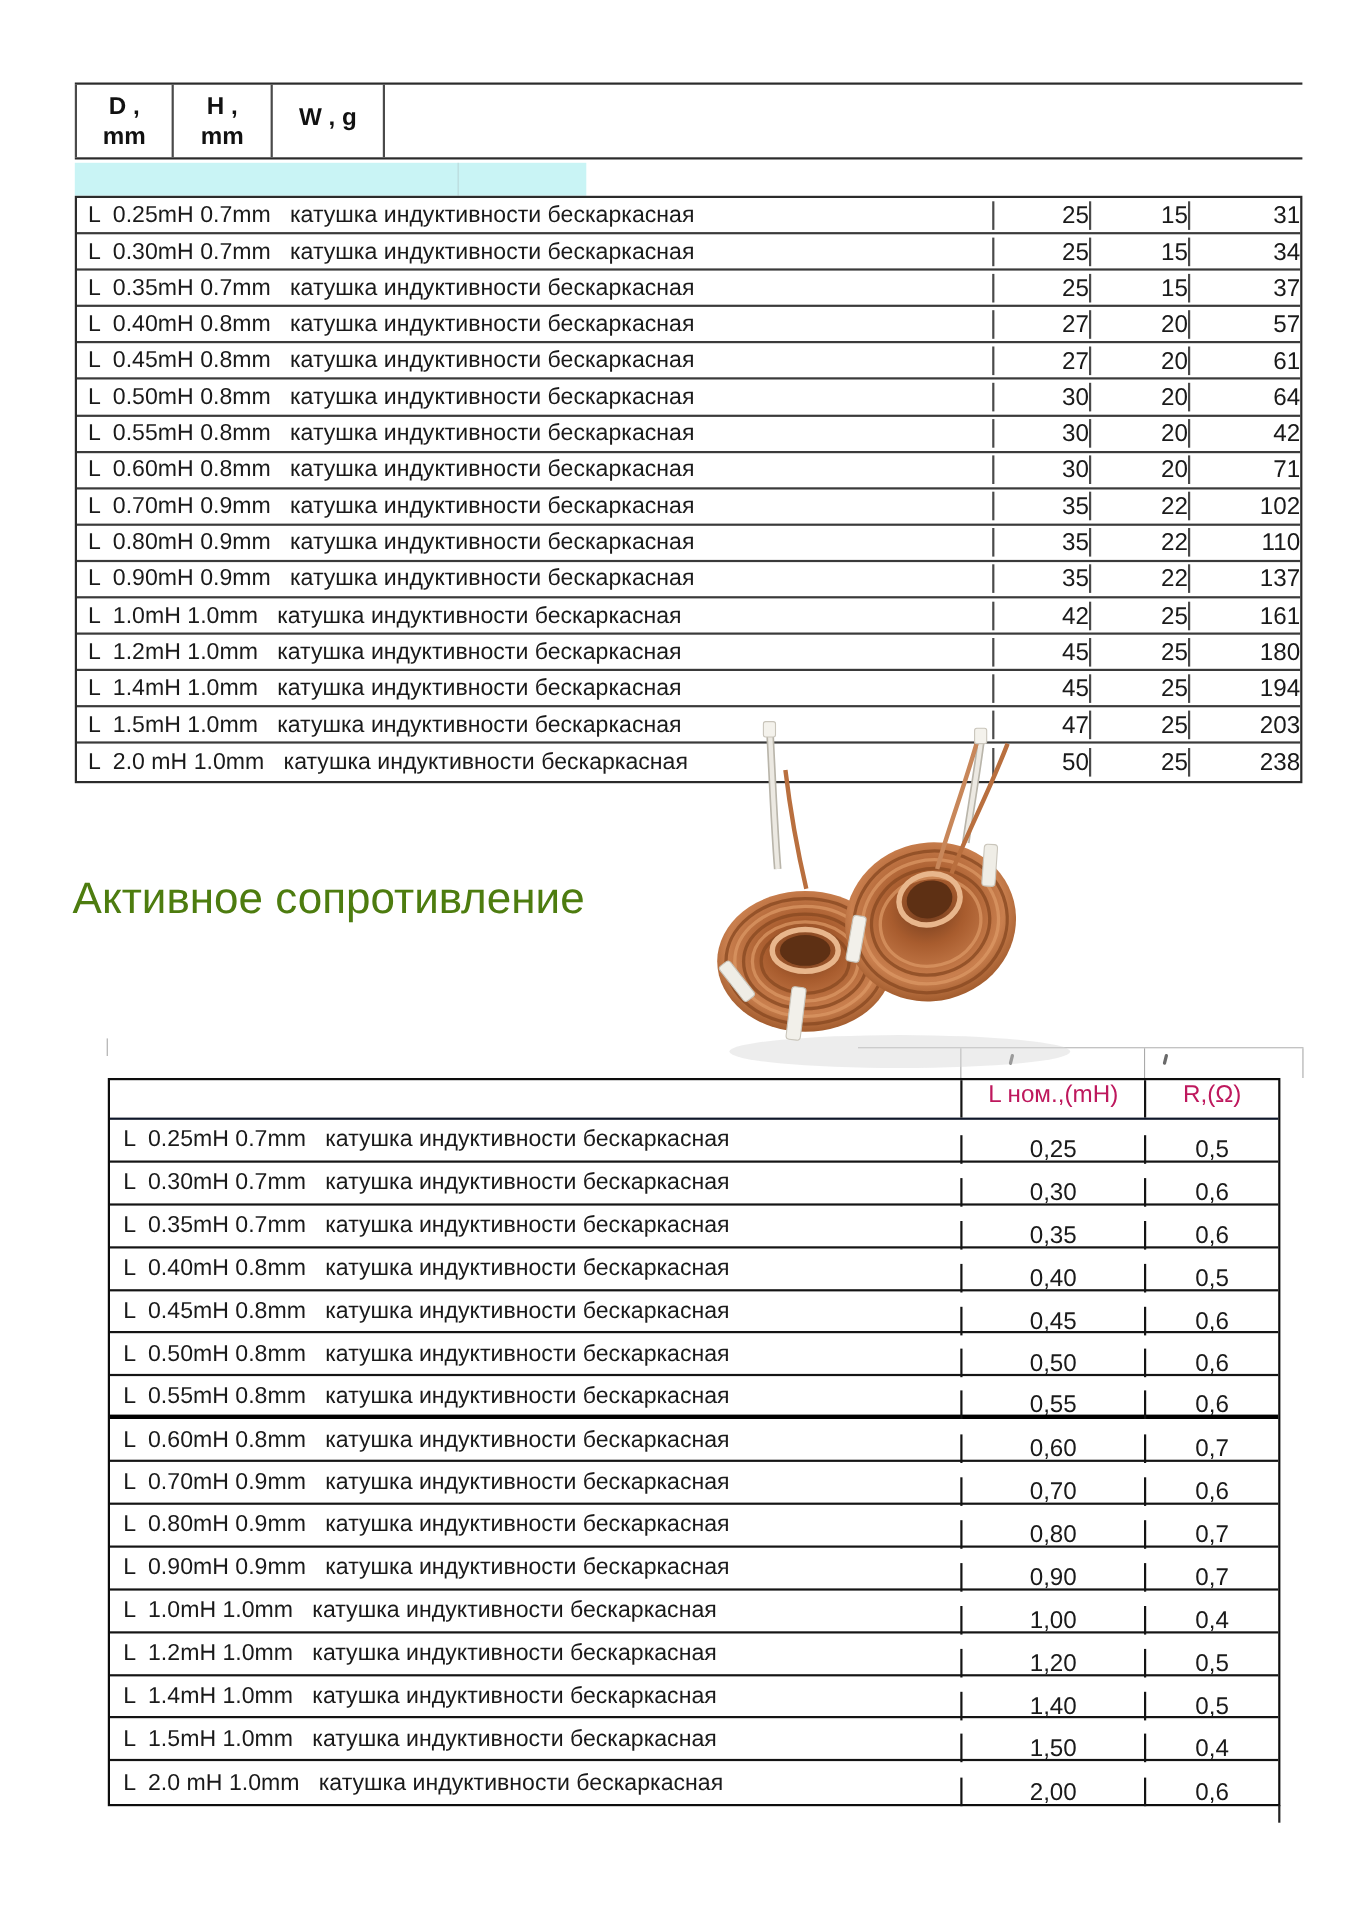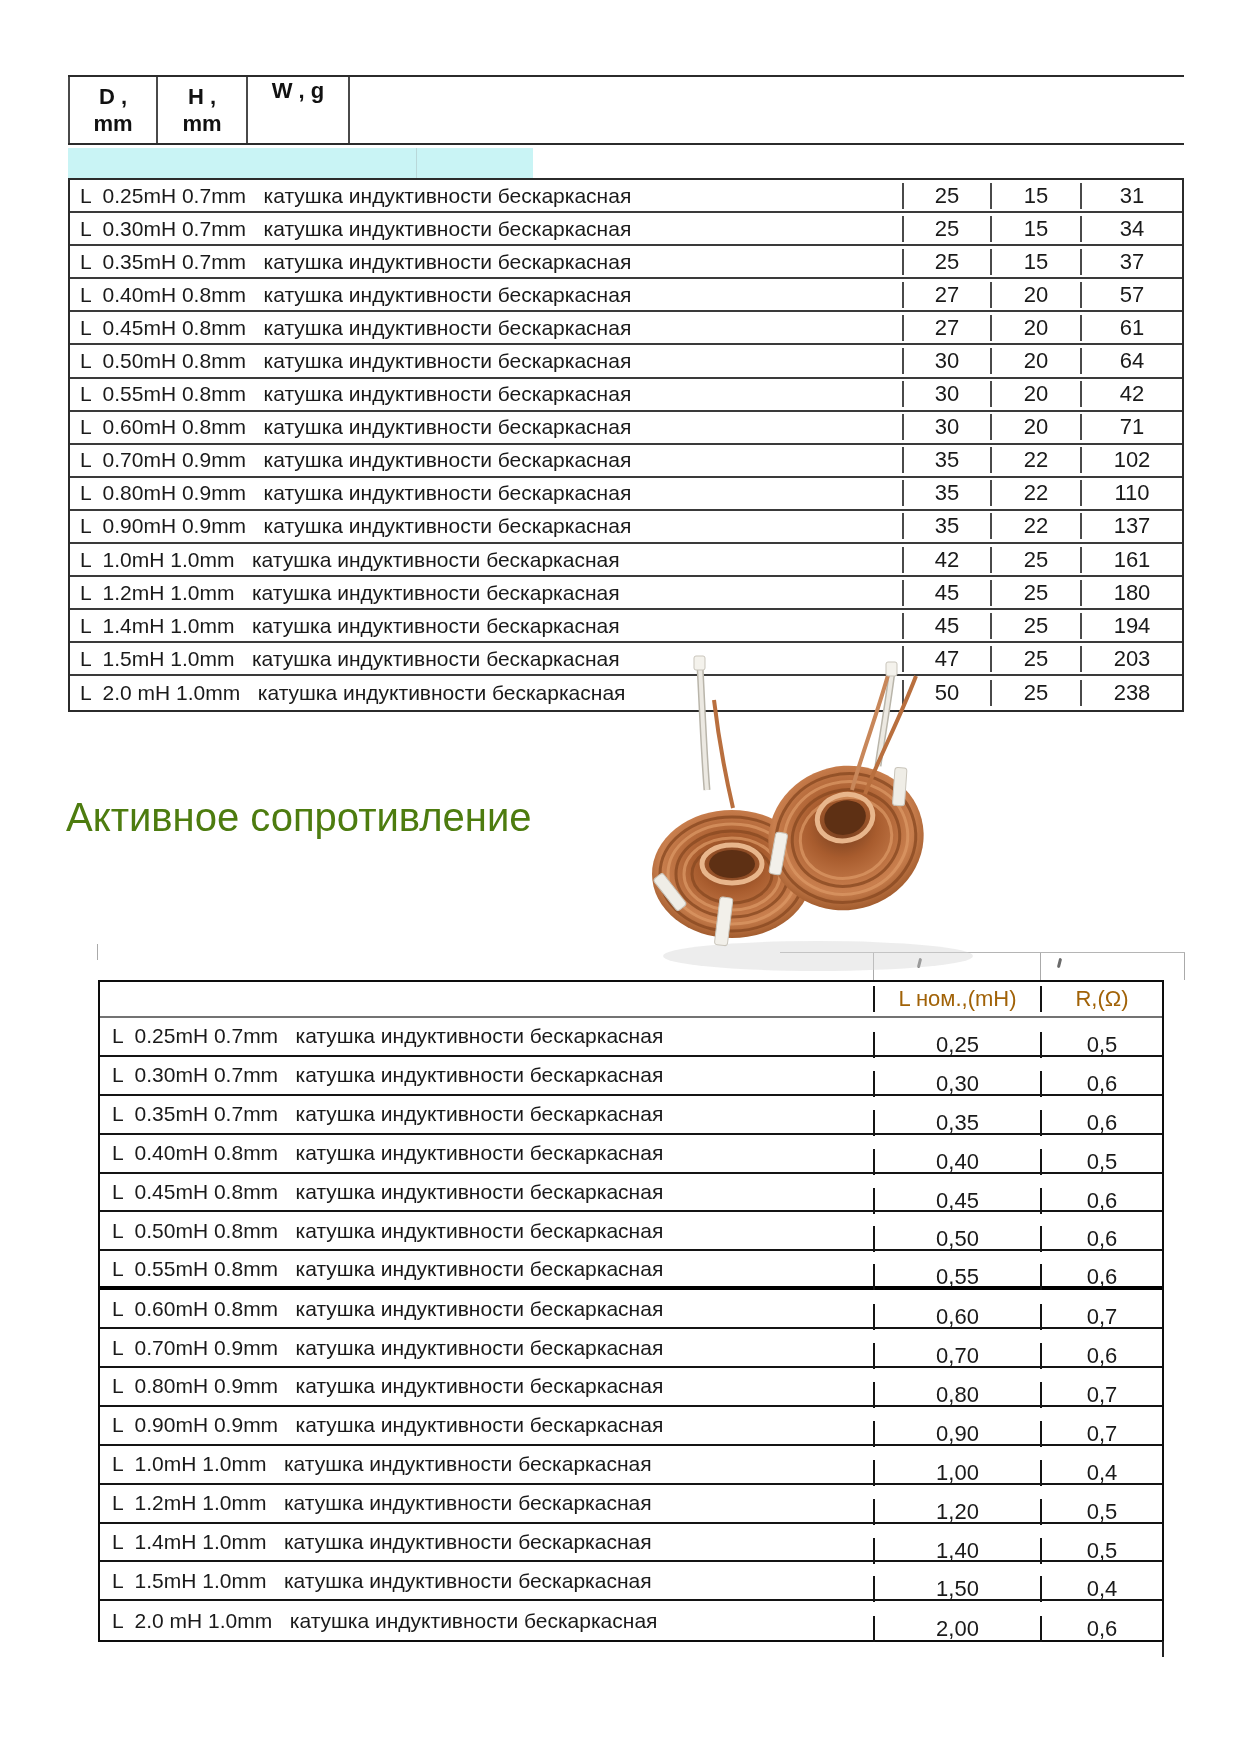--- a/index.html
+++ b/index.html
@@ -10,50 +10,50 @@
   .t1-header{position:absolute;left:68px;top:75px;width:1116px;height:70px;
              border-top:2px solid #2b2b2b;border-bottom:2px solid #2b2b2b;
              display:flex;box-sizing:border-box;}
   .t1-header .hc{box-sizing:border-box;display:flex;flex-direction:column;justify-content:center;
                  align-items:center;font-weight:700;font-size:22px;line-height:27px;color:#111;}
   .t1-header .hname{width:834px;align-items:flex-start;justify-content:center;
                     padding:14px 0 0 12px;font-size:24px;}
   .t1-header .hd{width:88px;border-left:2px solid #4a4a4a;}
   .t1-header .hh{width:90px;border-left:2px solid #4a4a4a;}
   .t1-header .hw{width:104px;border-left:2px solid #4a4a4a;border-right:2px solid #4a4a4a;
-                 justify-content:flex-start;padding-bottom:7px;}
+                 justify-content:center;padding-bottom:7px;}
 
   .cyan-row{position:absolute;left:68px;top:148px;width:465px;height:30px;background:var(--highlight,#c9f4f5);}
   .cyan-div{position:absolute;left:416px;top:148px;width:1px;height:30px;background:#b9d8d9;}
 
   .t1-body{position:absolute;left:68px;top:178px;width:1116px;
            border:2px solid #2b2b2b;box-sizing:border-box;background:#fff;}
   .t1-body .row{display:flex;height:33.1px;border-bottom:2px solid #3a3a3a;
                 box-sizing:border-box;align-items:center;}
   .t1-body .row:last-child{border-bottom:none;}
   .cn{flex:0 0 832px;padding-left:10px;font-size:21px;white-space:pre;overflow:hidden;box-sizing:border-box;}
   .cd{flex:0 0 88px;}.ch{flex:0 0 90px;}.cw{flex:0 0 102px;}
-  .cd,.ch,.cw{border-left:2px solid #4a4a4a;text-align:center;font-size:22px;box-sizing:border-box;}
+  .cd,.ch,.cw{border-left:2px solid #4a4a4a;text-align:right;font-size:22px;box-sizing:border-box;}
 
   
   .coils{position:absolute;left:628px;top:642px;width:392px;height:344px;z-index:3;}
 
   
   .heading{position:absolute;left:66px;top:793px;font-size:40px;line-height:48px;color:#4d7c0f;}
 
   
   .rem-line{position:absolute;left:780px;top:952px;width:405px;height:1px;background:#b5b5b5;}
   .rem-tick{position:absolute;width:1px;background:#aaaaaa;}
   .rem-comma{position:absolute;width:3px;height:10px;background:#6a6a6a;border-radius:2px;transform:rotate(14deg);}
 
   
   .t2{position:absolute;left:98px;top:980px;width:1066px;border:2px solid #0d0d0d;
       box-sizing:border-box;background:#fff;}
-  .t2 .thead{display:flex;height:36px;border-bottom:2px solid #737373;box-sizing:border-box;
-             align-items:center;font-size:22px;color:#a16207;}
+  .t2 .thead{display:flex;height:36px;border-bottom:2px solid #0f172a;box-sizing:border-box;
+             font-size:22px;color:#be185d;}
   .t2 .thead .tn{flex:0 0 773px;}
   .t2 .thead .tl{flex:0 0 167px;border-left:2px solid #141414;text-align:center;box-sizing:border-box;}
   .t2 .thead .tr2{flex:0 0 122px;border-left:2px solid #141414;text-align:center;box-sizing:border-box;}
   .t2 .row{display:flex;height:38.9px;border-bottom:2px solid #141414;box-sizing:border-box;align-items:center;}
   .t2 .row.thick{border-bottom:4px solid #000;}
   .t2 .row:last-child{border-bottom:none;}
   .t2 .rn{flex:0 0 773px;padding-left:12px;font-size:21px;white-space:pre;overflow:hidden;box-sizing:border-box;}
   .t2 .rl{flex:0 0 167px;}.t2 .rr{flex:0 0 122px;}
   .t2 .rl,.t2 .rr{border-left:2px solid #141414;text-align:center;font-size:22px;box-sizing:border-box;margin-top:17px;}
   .t2-tail{position:absolute;left:1162px;top:1641px;width:2px;height:16px;background:#222;}

